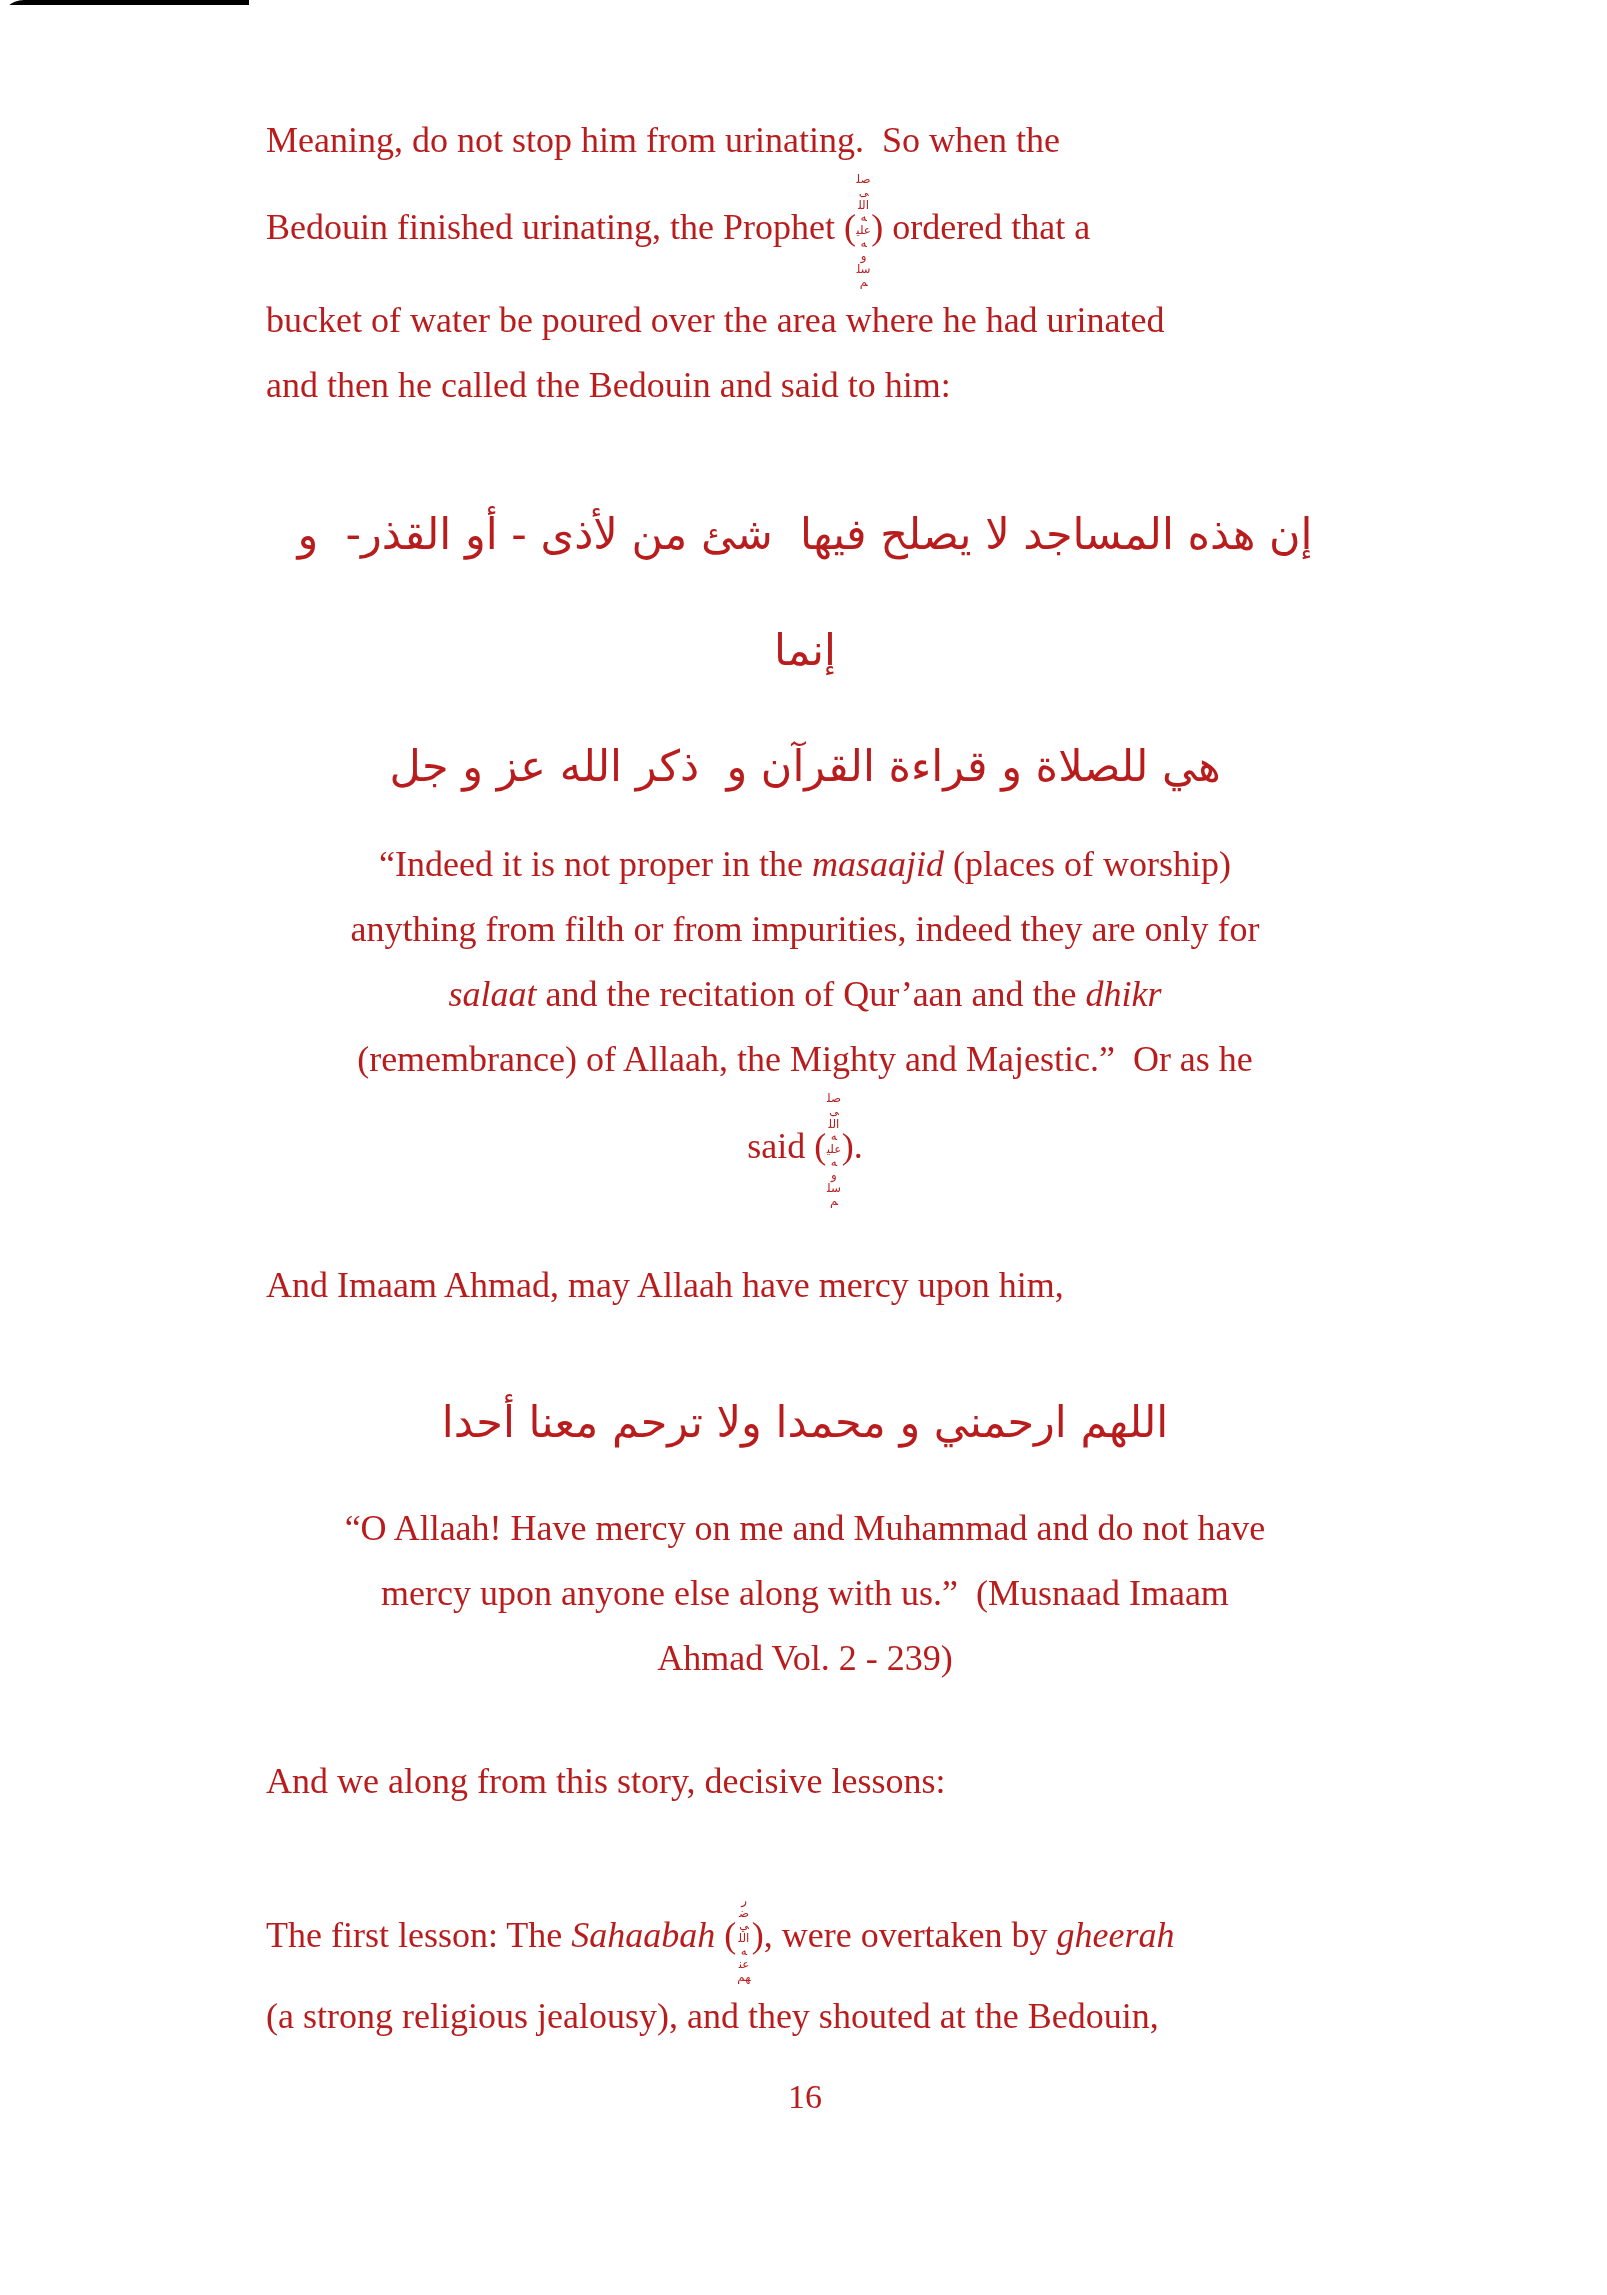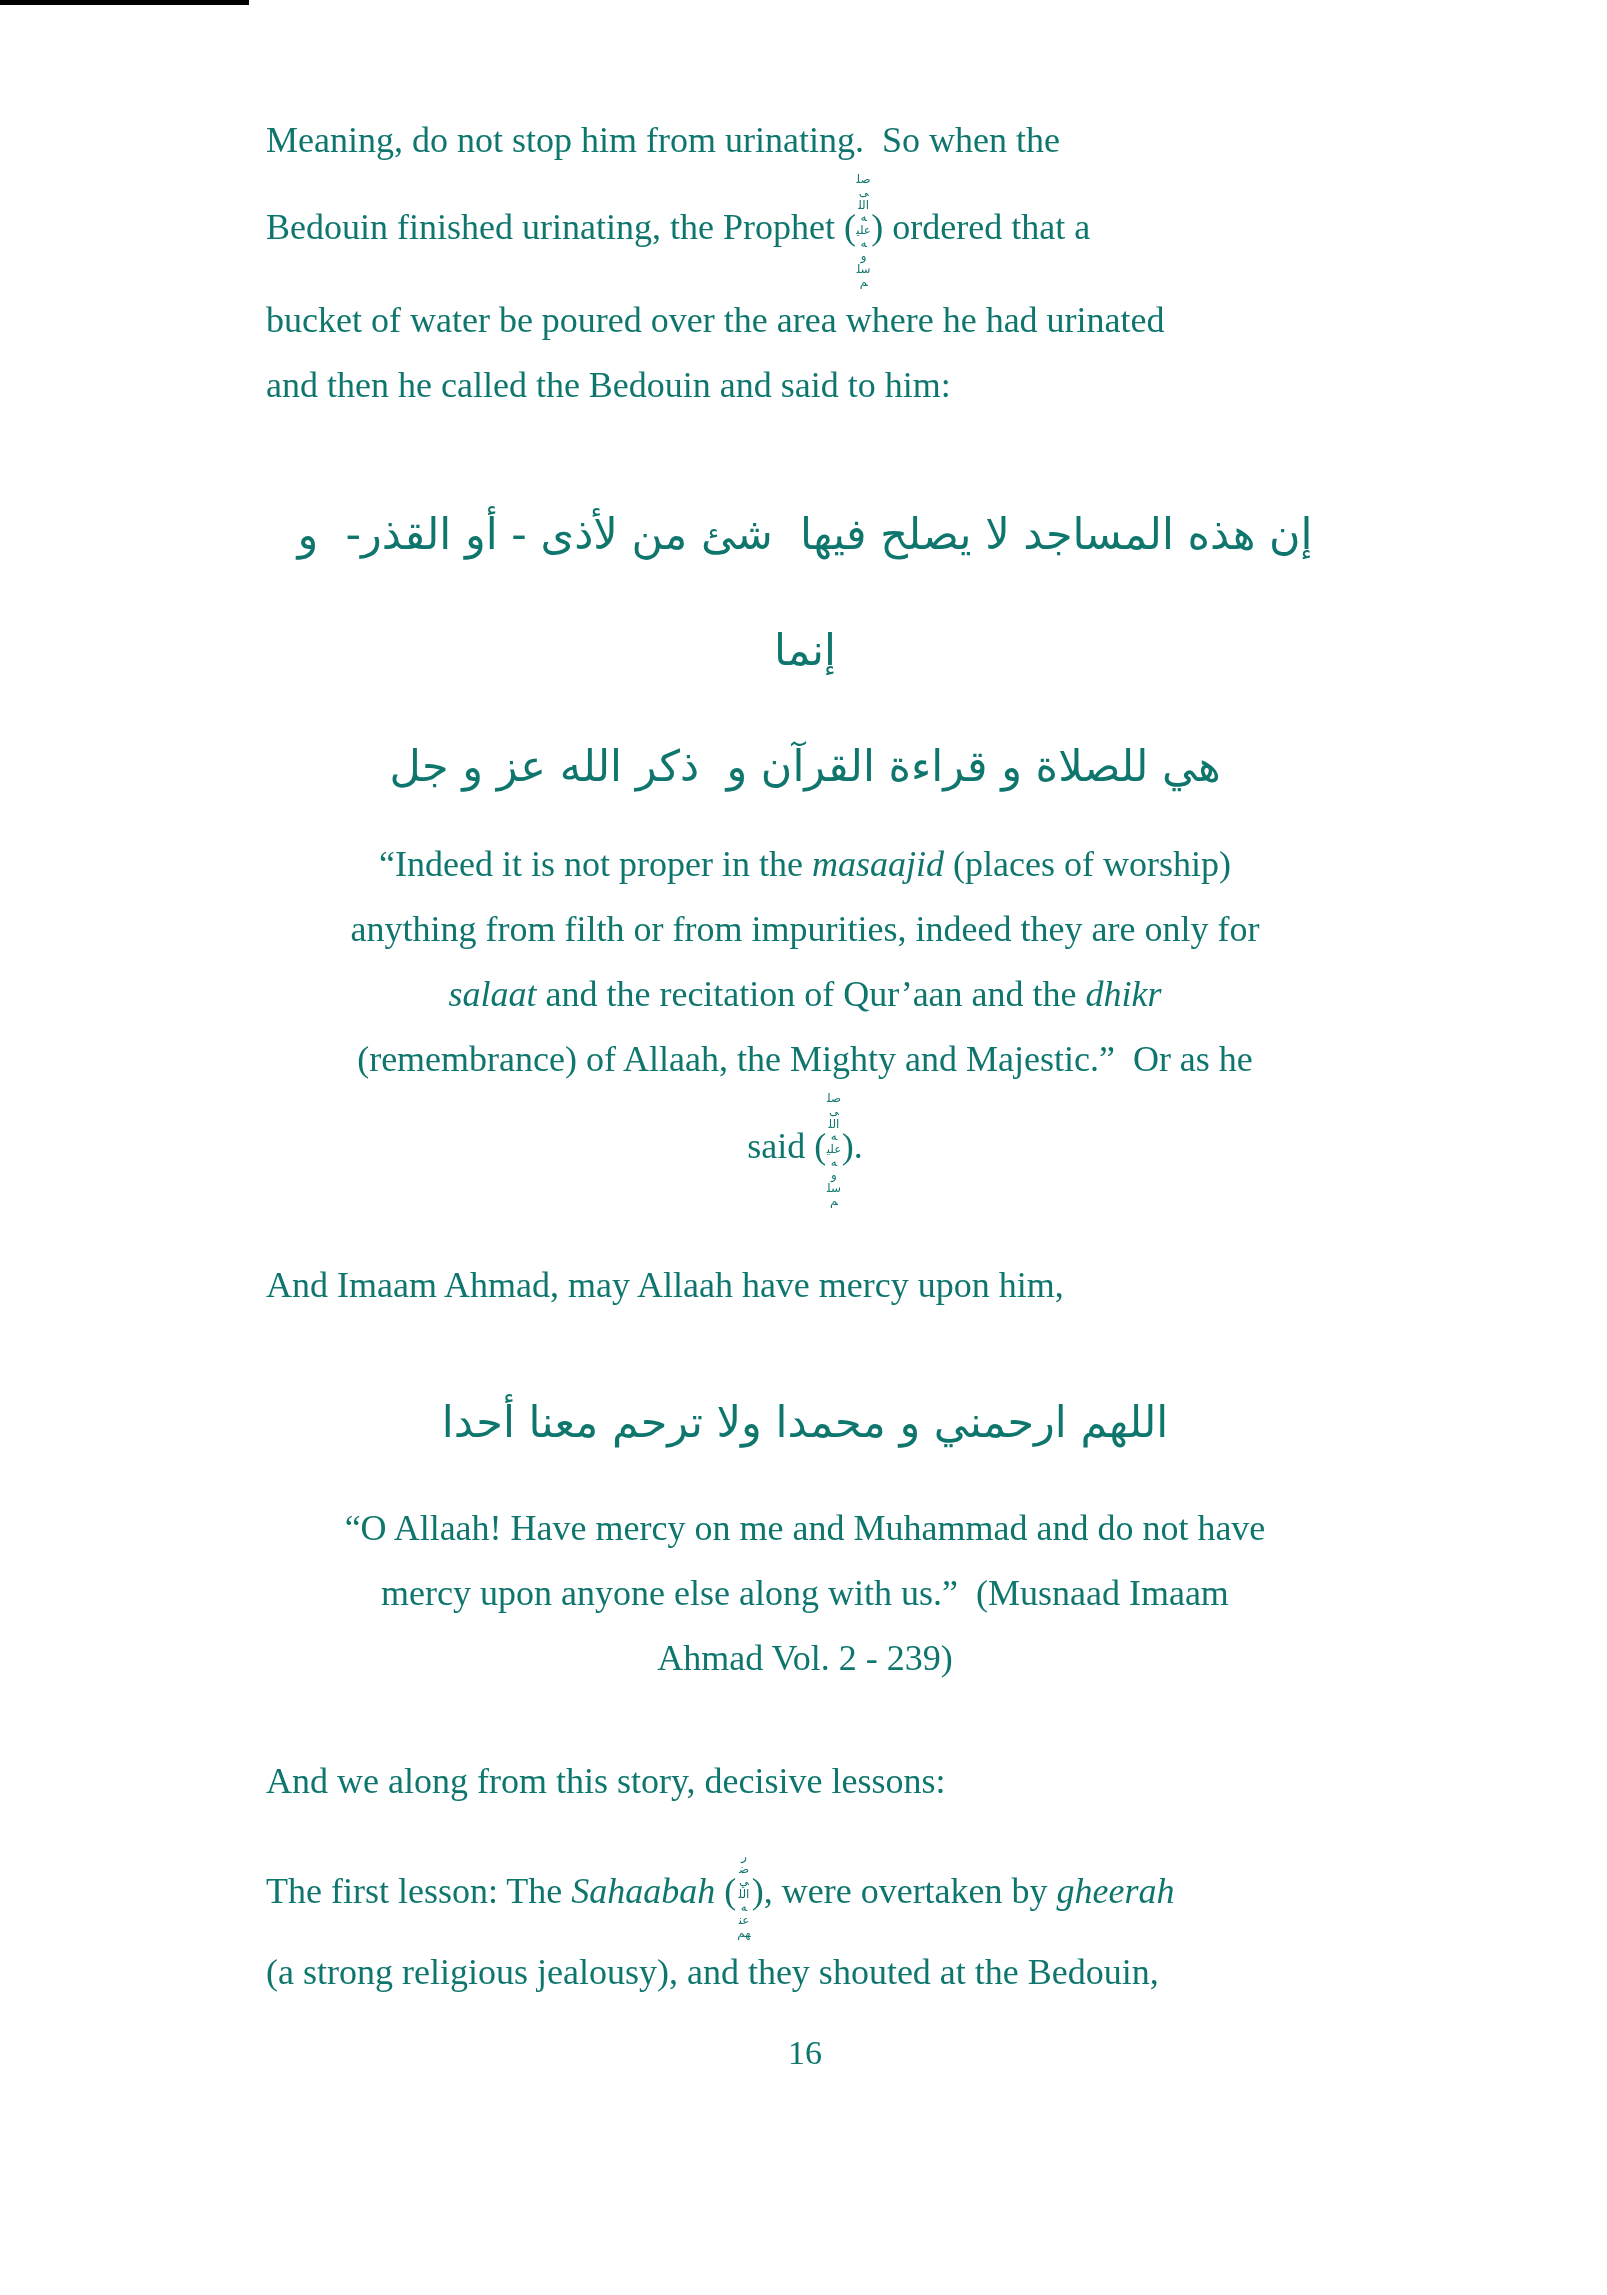--- a/index.html
+++ b/index.html
@@ -1,23 +1,24 @@
 <!DOCTYPE html>
 <html style="font-size:12.4px"><head>
 <meta charset="utf-8">
 <style>
   html,body{margin:0;padding:0;background:#ffffff;}
   .page{
     position:relative;
     width:1607px;
     height:2295px;
     background:#ffffff;
-    color:#0f766e;
+    color:#b91c1c;
     font-family:"Liberation Serif", serif;
     overflow:hidden;
+    border-radius:24px;
   }
   .scan-line{
     position:absolute;
     top:0;left:0;
     width:249px;height:4.6px;
     background:#000;
   }
   .content{
     position:absolute;
     left:266px;top:0;
@@ -52,21 +53,21 @@
     font-style:normal;
   }
   
   .b-p1{margin-top:108px;}
   .b-ar1{margin-top:58px;}
   .b-tr1{margin-top:7.7px;}
   .b-p2{margin-top:46px;}
   .b-ar2{margin-top:46px;}
   .b-tr2{margin-top:15.5px;}
   .b-p3{margin-top:58px;}
-  .b-p4{margin-top:36px;}
+  .b-p4{margin-top:80px;}
   .page-number{
     margin-top:15.5px;
     text-align:center;
     font-size:34px;
     line-height:65px;
   }
 </style>
 </head>
 <body>
 

